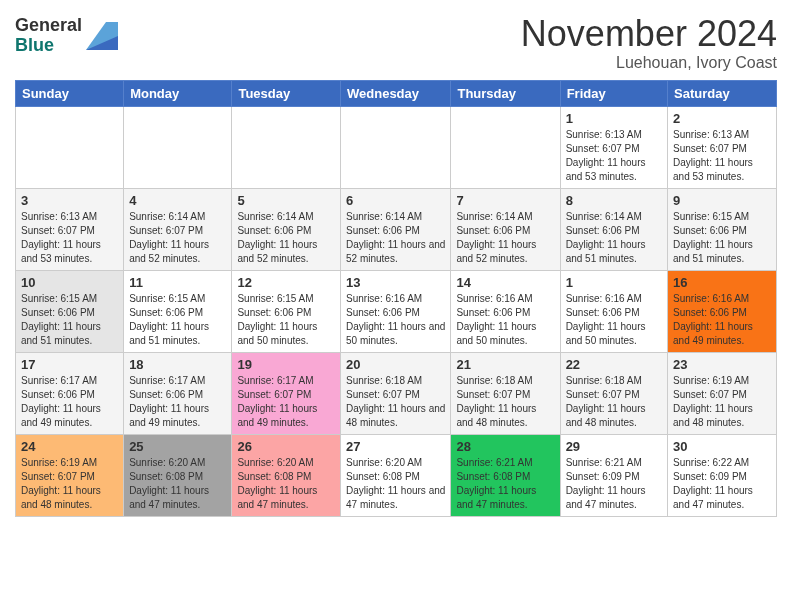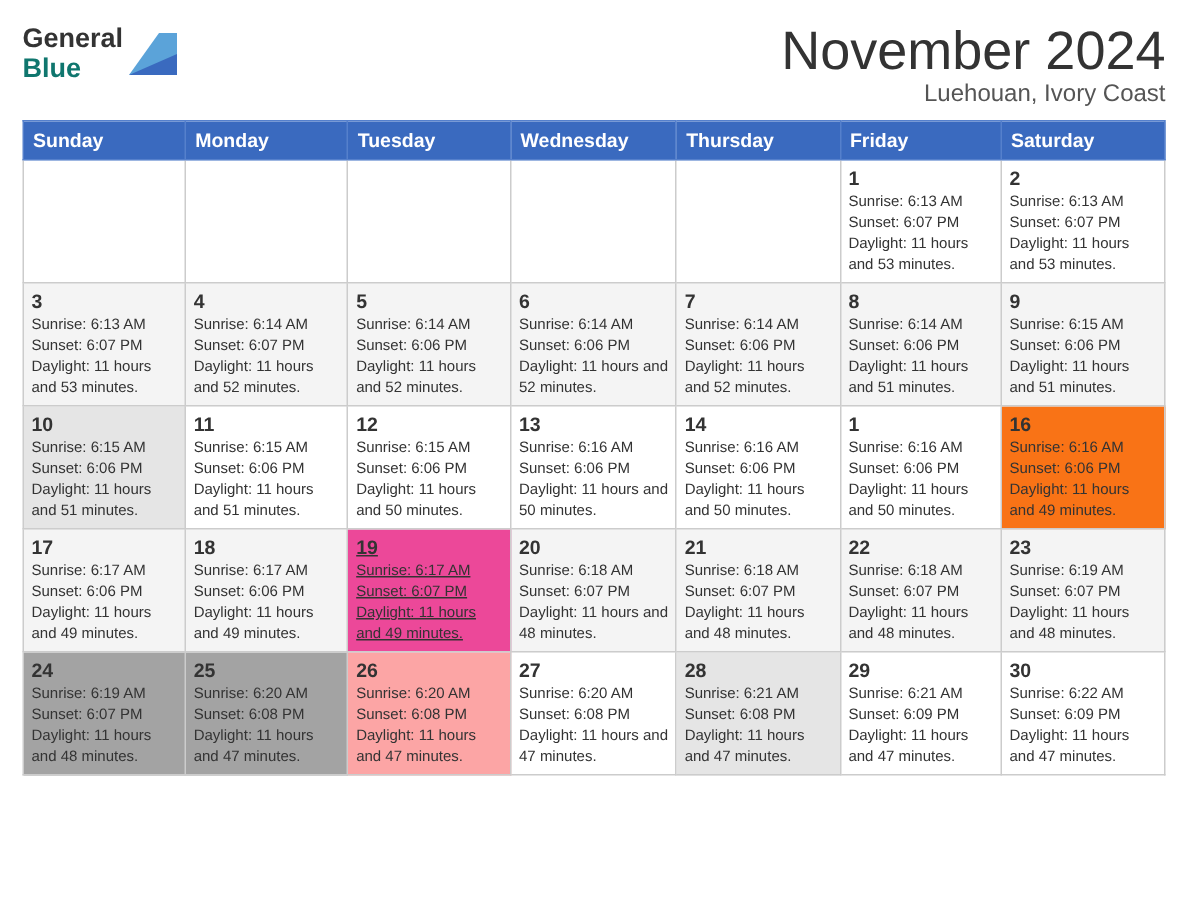--- a/index.html
+++ b/index.html
@@ -151,21 +151,21 @@
         </tr>
         <tr style="background-color: rgb(244, 244, 244); margin-top: 27px;">
           <td style="background-color: rgb(244, 244, 244);">
             <span class="day-num">17</span>
             <div class="day-info">Sunrise: 6:17 AM<br>Sunset: 6:06 PM<br>Daylight: 11 hours and 49 minutes.</div>
           </td>
           <td style="background-color: rgb(244, 244, 244);">
             <span class="day-num">18</span>
             <div class="day-info">Sunrise: 6:17 AM<br>Sunset: 6:06 PM<br>Daylight: 11 hours and 49 minutes.</div>
           </td>
-          <td style="background-color: #ec4899; text-decoration: underline;">
+          <td style="background-color: #f9a8d4;">
             <span class="day-num">19</span>
             <div class="day-info">Sunrise: 6:17 AM<br>Sunset: 6:07 PM<br>Daylight: 11 hours and 49 minutes.</div>
           </td>
           <td style="background-color: rgb(244, 244, 244);">
             <span class="day-num">20</span>
             <div class="day-info">Sunrise: 6:18 AM<br>Sunset: 6:07 PM<br>Daylight: 11 hours and 48 minutes.</div>
           </td>
           <td style="background-color: rgb(244, 244, 244);">
             <span class="day-num">21</span>
             <div class="day-info">Sunrise: 6:18 AM<br>Sunset: 6:07 PM<br>Daylight: 11 hours and 48 minutes.</div>
@@ -173,37 +173,37 @@
           <td style="background-color: rgb(244, 244, 244);">
             <span class="day-num">22</span>
             <div class="day-info">Sunrise: 6:18 AM<br>Sunset: 6:07 PM<br>Daylight: 11 hours and 48 minutes.</div>
           </td>
           <td style="background-color: rgb(244, 244, 244);">
             <span class="day-num">23</span>
             <div class="day-info">Sunrise: 6:19 AM<br>Sunset: 6:07 PM<br>Daylight: 11 hours and 48 minutes.</div>
           </td>
         </tr>
         <tr style="background-color: rgb(255, 255, 255);">
-          <td style="background-color: #a3a3a3;">
+          <td style="background-color: #fdba74;">
             <span class="day-num">24</span>
             <div class="day-info">Sunrise: 6:19 AM<br>Sunset: 6:07 PM<br>Daylight: 11 hours and 48 minutes.</div>
           </td>
           <td style="background-color: #a3a3a3;">
             <span class="day-num">25</span>
             <div class="day-info">Sunrise: 6:20 AM<br>Sunset: 6:08 PM<br>Daylight: 11 hours and 47 minutes.</div>
           </td>
           <td style="background-color: #fca5a5;">
             <span class="day-num">26</span>
             <div class="day-info">Sunrise: 6:20 AM<br>Sunset: 6:08 PM<br>Daylight: 11 hours and 47 minutes.</div>
           </td>
           <td style="background-color: rgb(255, 255, 255);">
             <span class="day-num">27</span>
             <div class="day-info">Sunrise: 6:20 AM<br>Sunset: 6:08 PM<br>Daylight: 11 hours and 47 minutes.</div>
           </td>
-          <td style="background-color: #e5e5e5;">
+          <td style="background-color: #22c55e;">
             <span class="day-num">28</span>
             <div class="day-info">Sunrise: 6:21 AM<br>Sunset: 6:08 PM<br>Daylight: 11 hours and 47 minutes.</div>
           </td>
           <td style="background-color: rgb(255, 255, 255);">
             <span class="day-num">29</span>
             <div class="day-info">Sunrise: 6:21 AM<br>Sunset: 6:09 PM<br>Daylight: 11 hours and 47 minutes.</div>
           </td>
           <td style="background-color: rgb(255, 255, 255);">
             <span class="day-num">30</span>
             <div class="day-info">Sunrise: 6:22 AM<br>Sunset: 6:09 PM<br>Daylight: 11 hours and 47 minutes.</div>

